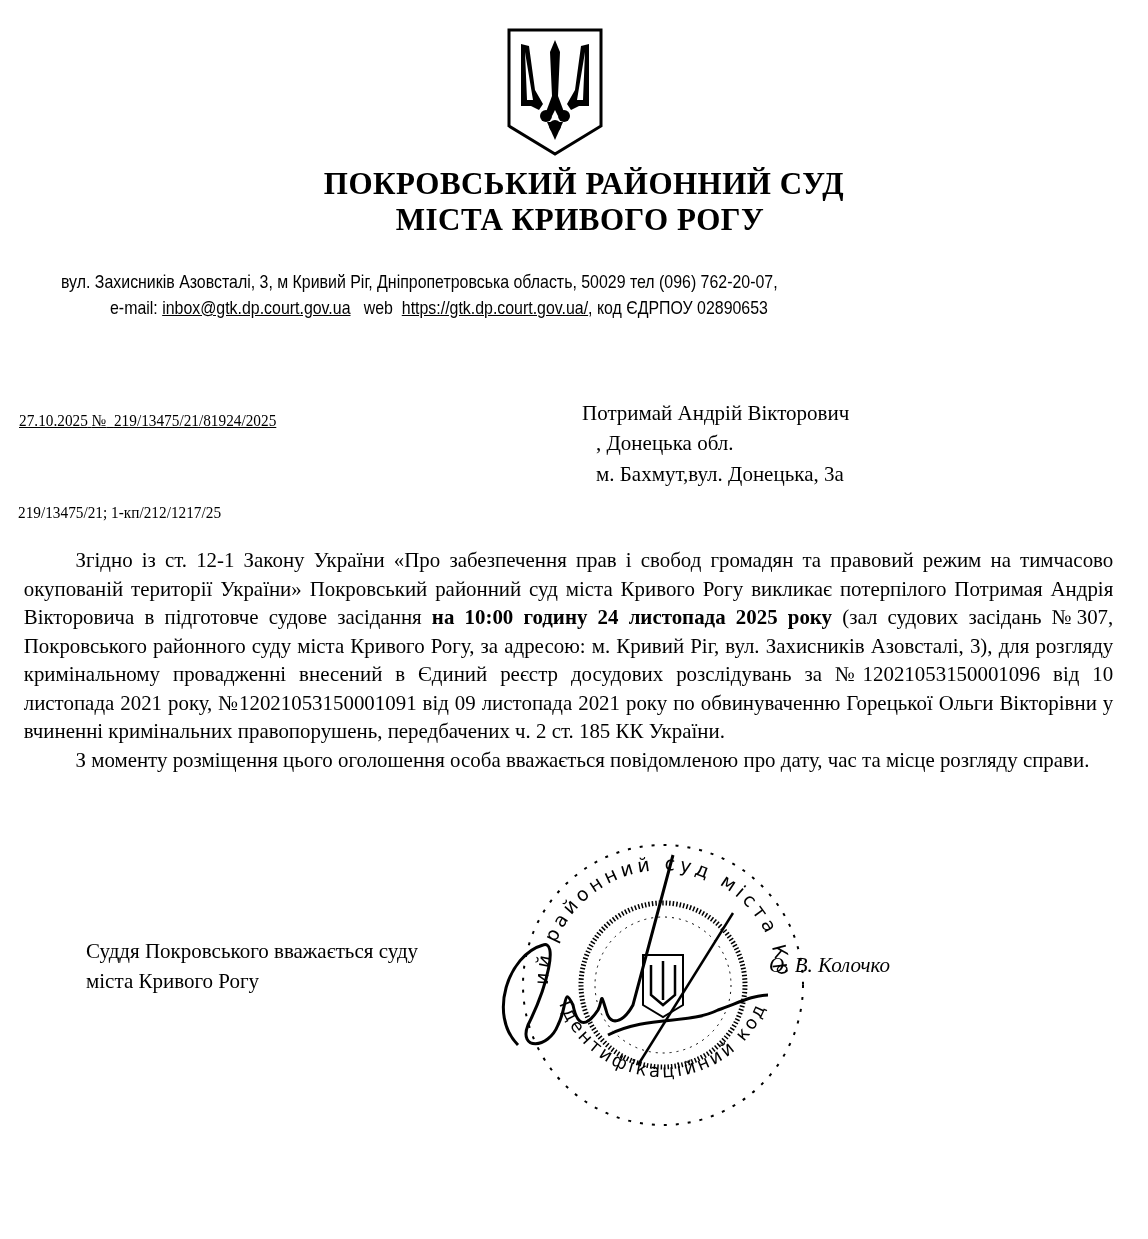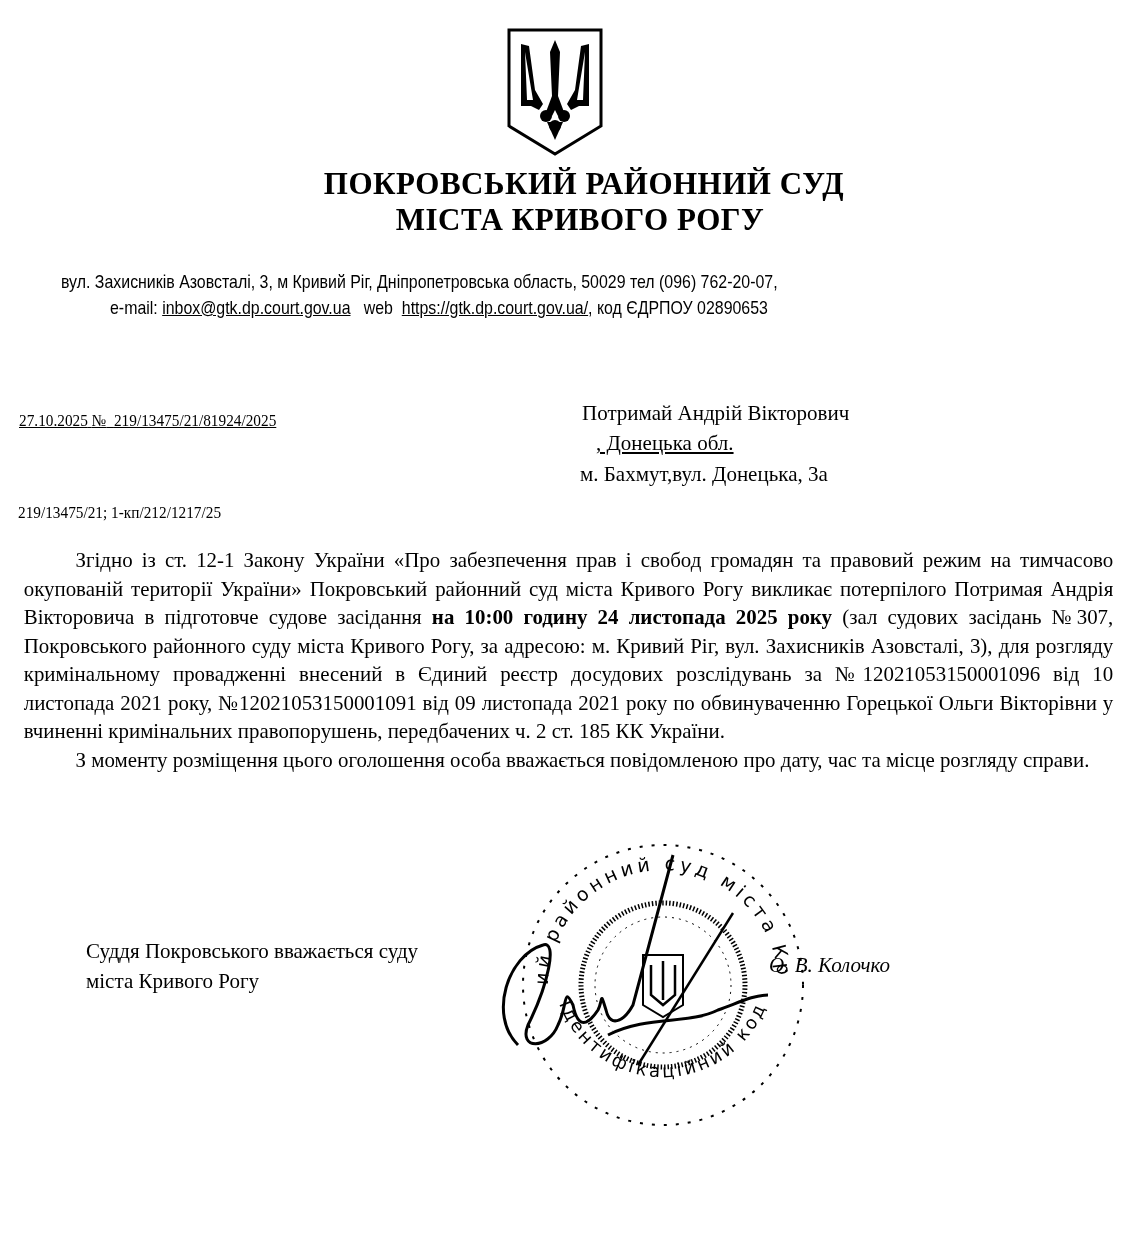--- a/index.html
+++ b/index.html
@@ -22,22 +22,22 @@
   }
   #contact1 { left: 61px; top: 270px; }
   #contact2 { left: 110px; top: 296px; }
   .u { text-decoration: underline; }
   #regline {
     left: 19px; top: 411px; font-size: 17px; text-decoration: underline;
     transform: scaleX(0.9); transform-origin: left top; white-space: nowrap;
   }
   .addr { font-size: 21px; line-height: 29px; white-space: nowrap; }
   #addr1 { left: 582px; top: 399px; text-align: center; }
-  #addr2 { left: 596px; top: 429px; text-decoration: underline; }
-  #addr3 { left: 580px; top: 460px; }
+  #addr2 { left: 596px; top: 429px; }
+  #addr3 { left: 596px; top: 460px; }
   #caseref {
     left: 18px; top: 503px; font-size: 17px; white-space: nowrap;
     transform: scaleX(0.9); transform-origin: left top;
   }
   #body {
     left: 21px; top: 546px; width: 1095px; font-size: 21px; line-height: 28.5px;
     text-align: justify; transform: scaleX(0.995);
   }
   #body p { margin: 0; text-indent: 52px; }
   #body b { font-weight: bold; }

